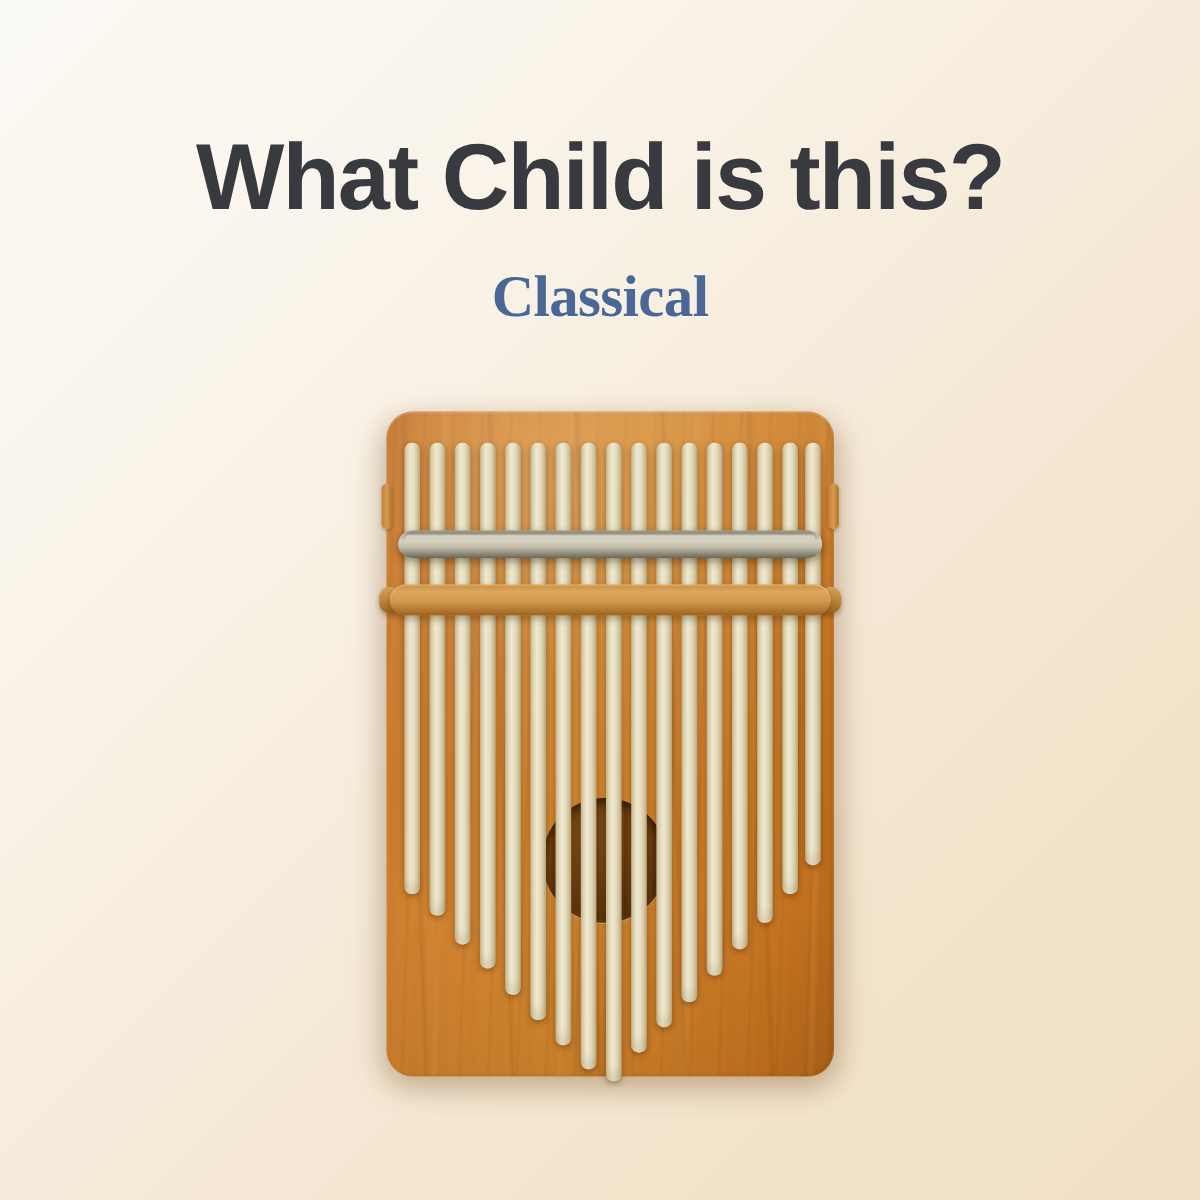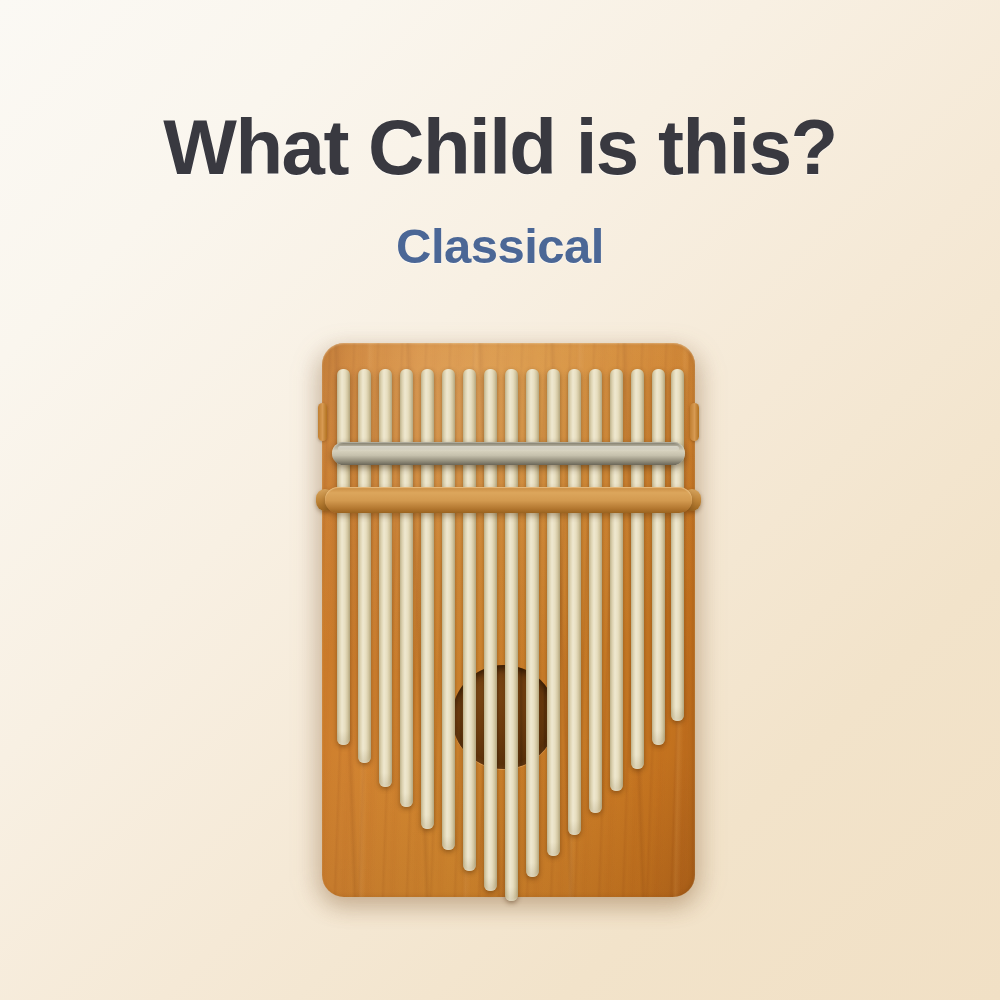--- a/index.html
+++ b/index.html
@@ -53,21 +53,21 @@
     text-shadow: 0 1px 0 rgba(255,255,255,0.55);
   }
 
   #subtitle {
     margin: 0;
     padding: 0;
     position: absolute;
     top: 222px;
     left: 0;
     width: 1000px;
-    font-family: Liberation Sans, sans-serif;
+    font-family: Liberation Serif, serif;
     font-size: 49px;
     font-weight: bold;
     letter-spacing: -0.5px;
     color: #4B6796;
     line-height: 1;
     text-shadow: 0 1px 0 rgba(255,255,255,0.6);
   }
 
   
   #kalimba {

